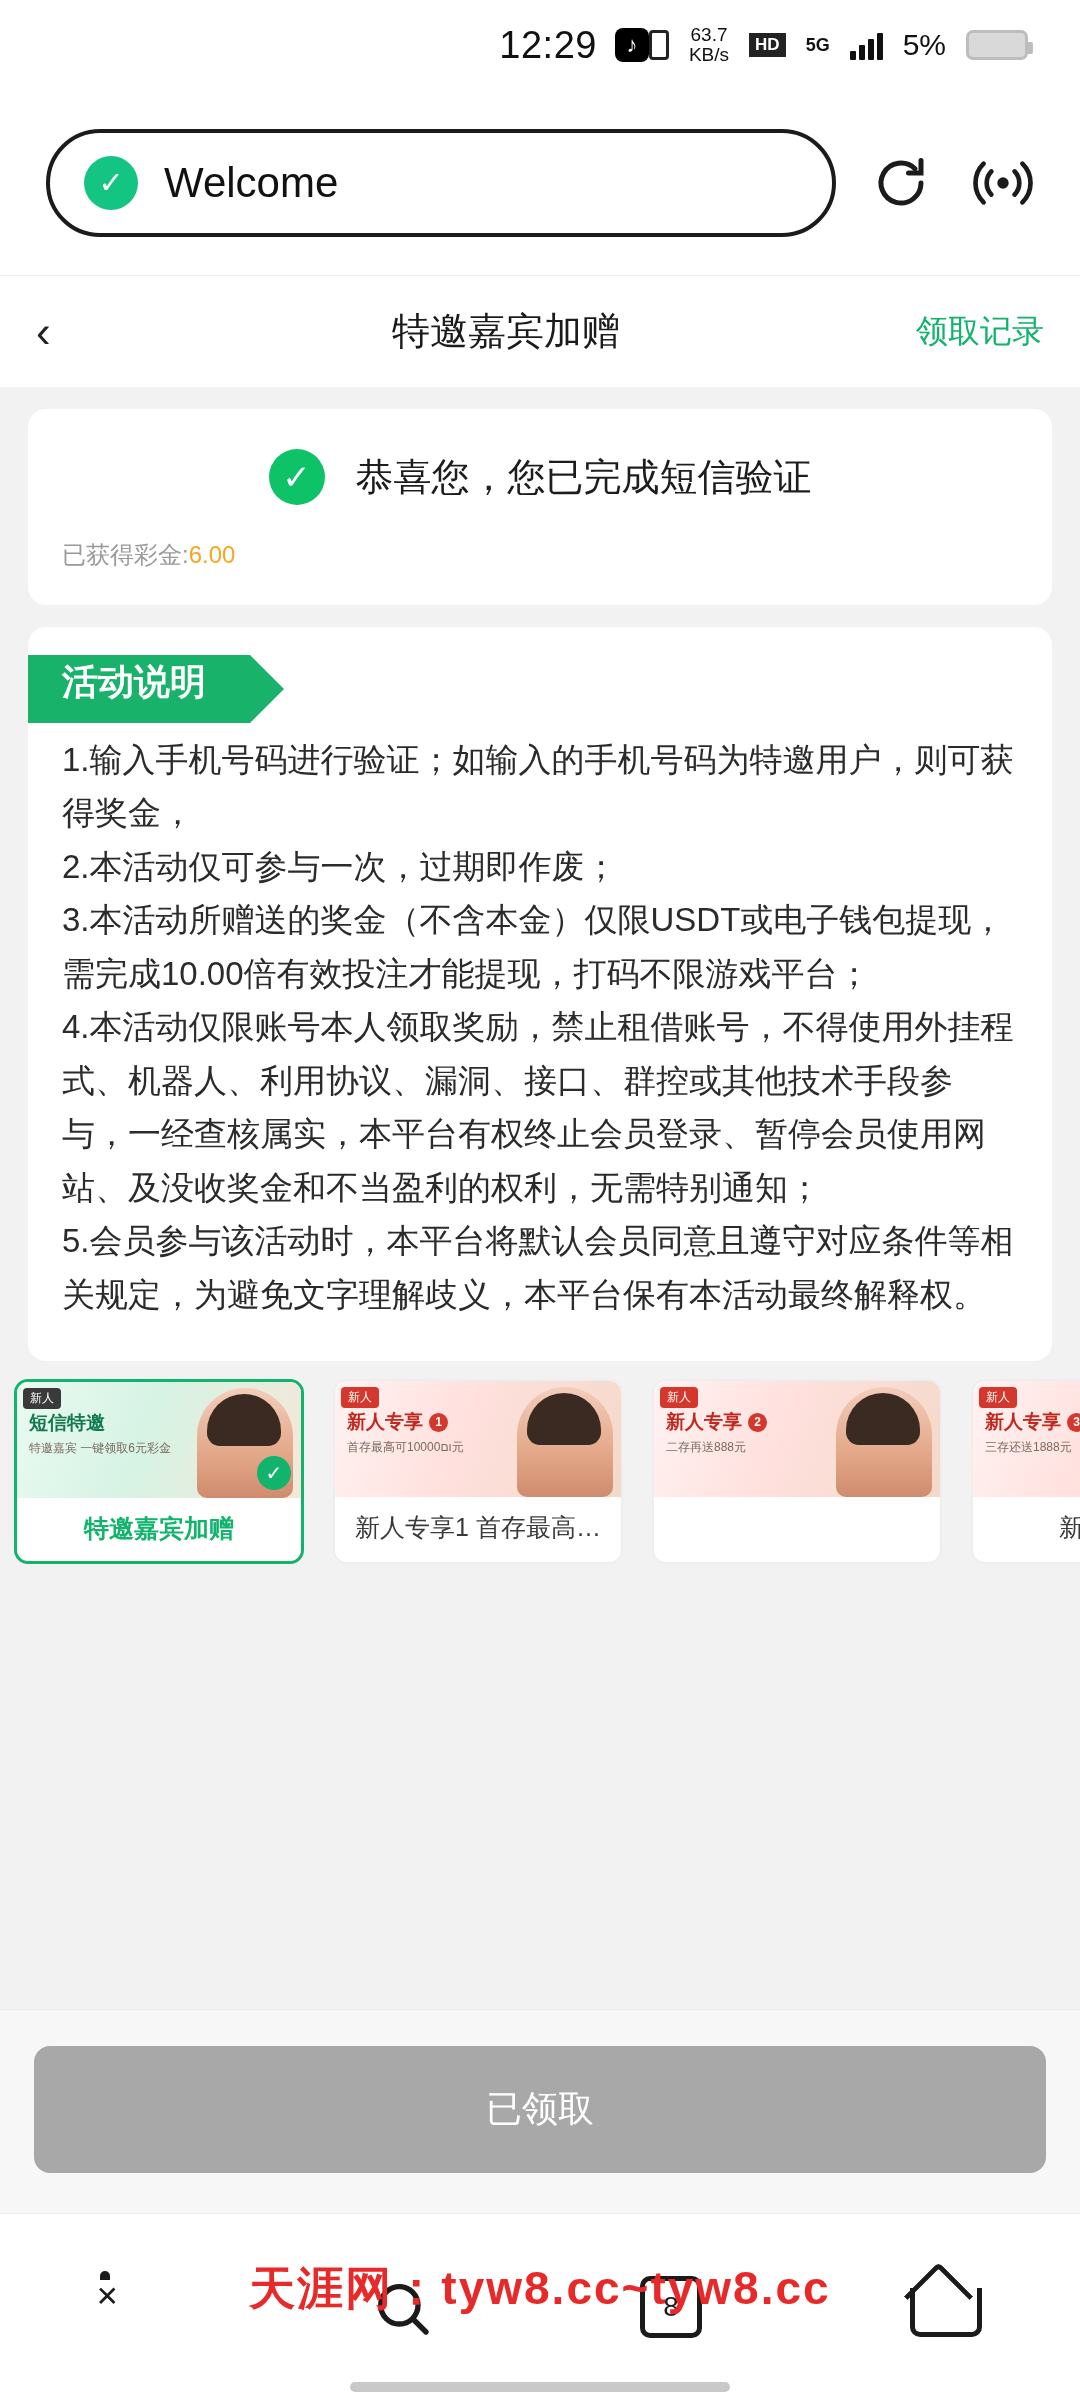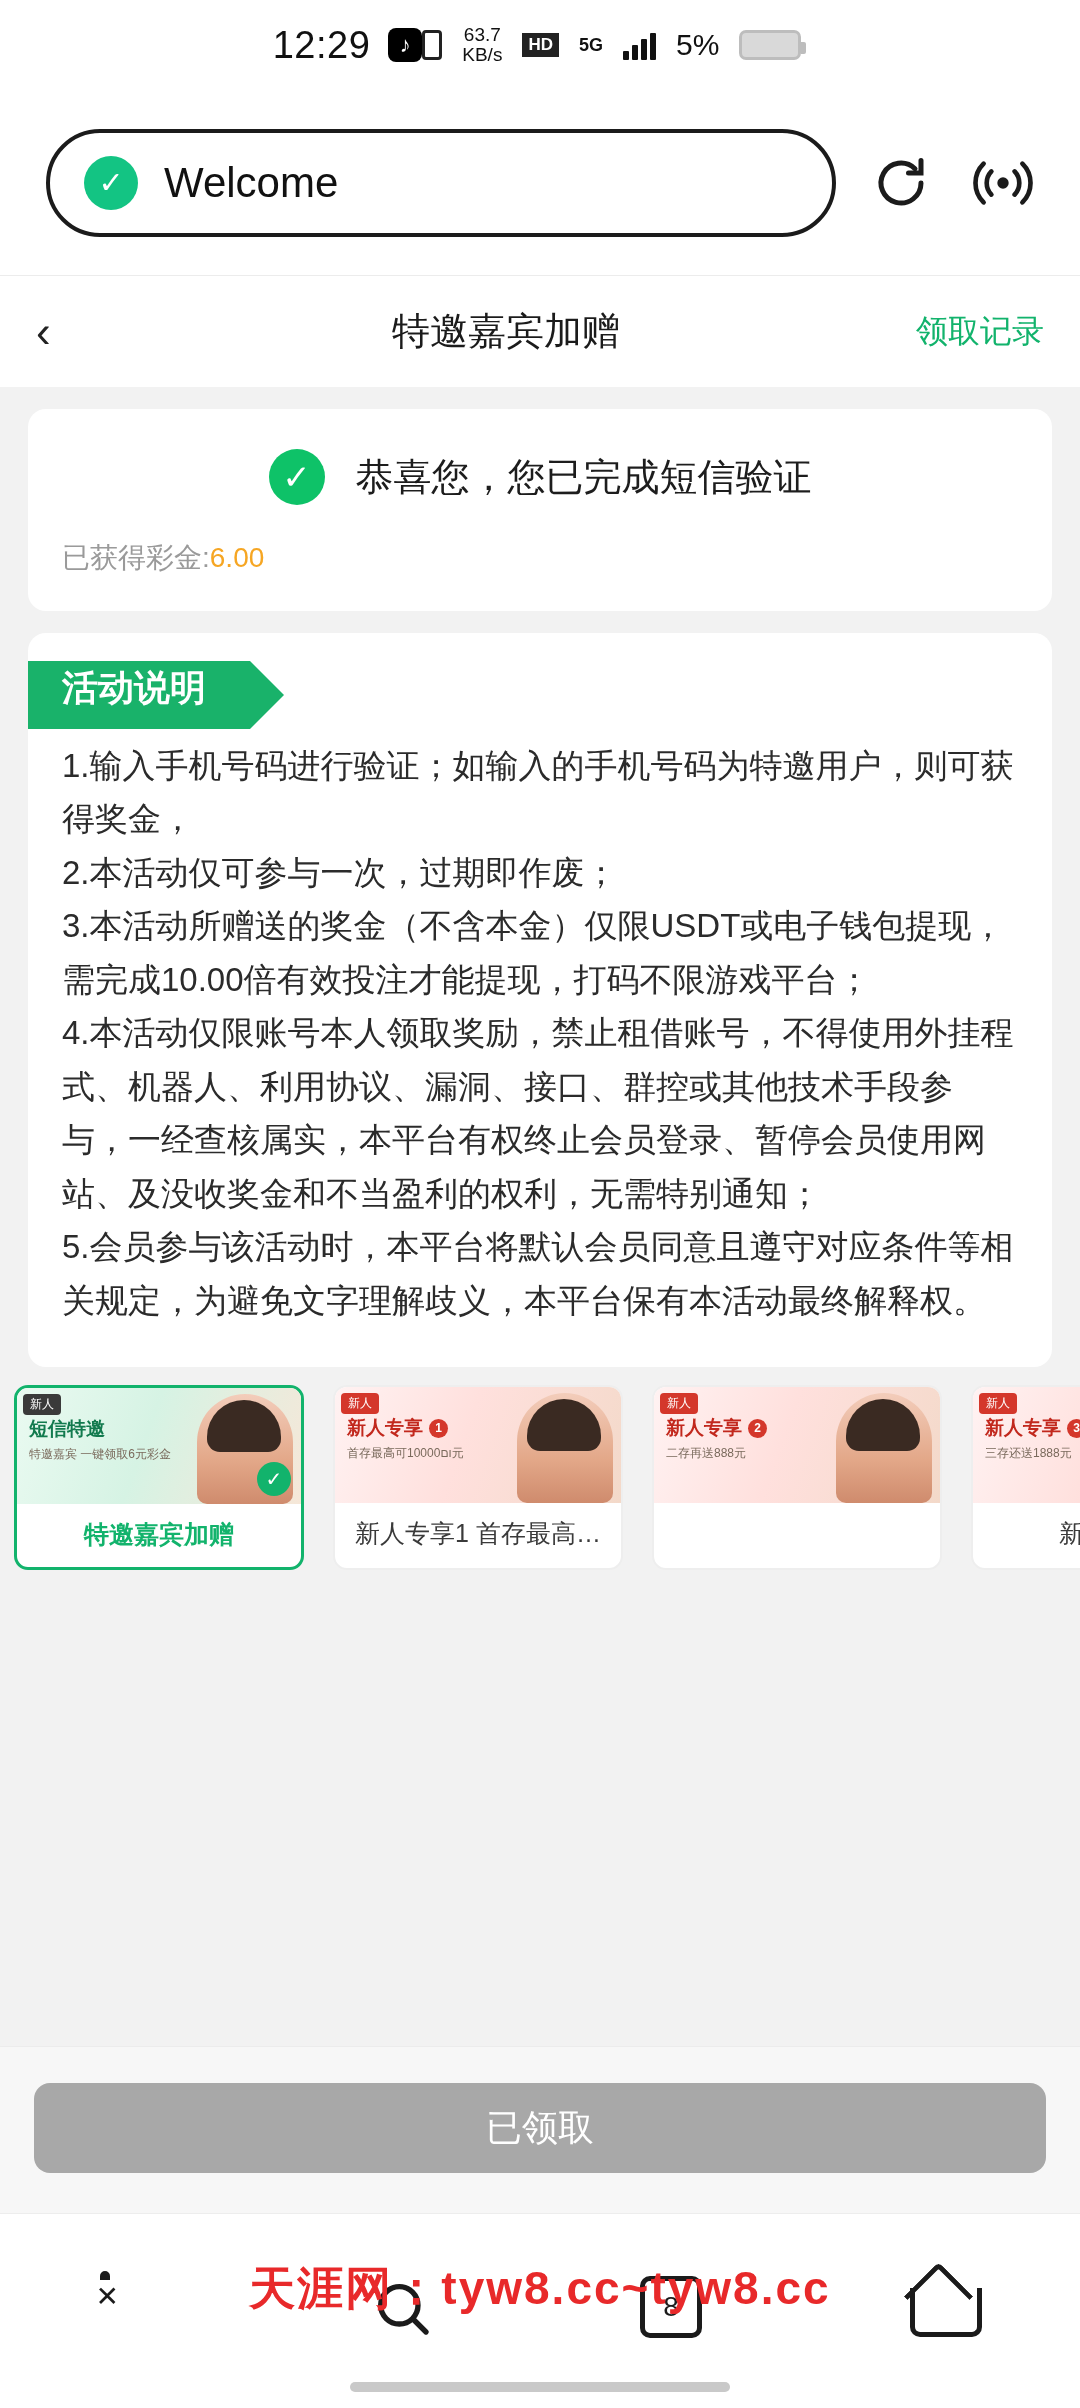--- a/index.html
+++ b/index.html
@@ -7,21 +7,21 @@
     width: 1080px; height: 2408px;
     background: #f2f2f2;
     font-family: "Liberation Sans", sans-serif;
     overflow: hidden;
   }
   .phone { position: relative; width: 1080px; height: 2408px; background: #f2f2f2; }
 
   
   .statusbar {
     height: 90px; background: #ffffff;
-    display: flex; align-items: center; justify-content: center;
+    display: flex; align-items: center; justify-content: flex-end;
     padding: 0 52px 0 46px;
   }
   .sb-left { display: flex; align-items: center; gap: 18px; }
   .sb-time { font-size: 38px; color: #111; letter-spacing: 0.5px; }
   .tiktok-icon {
     width: 34px; height: 34px; background: #000; border-radius: 8px;
     display: flex; align-items: center; justify-content: center;
     color: #fff; font-size: 22px; line-height: 1;
   }
   .sb-right { display: flex; align-items: center; gap: 20px; }
@@ -78,21 +78,21 @@
   .card {
     background: #fff; border-radius: 18px; margin: 22px 28px 0 28px;
     padding: 40px 34px 34px 34px;
   }
   .congrats-row { display: flex; align-items: center; justify-content: center; gap: 22px; }
   .check-circle {
     width: 56px; height: 56px; border-radius: 50%; background: #0ec268;
     color: #fff; font-size: 34px; display: flex; align-items: center; justify-content: center;
   }
   .congrats-text { font-size: 38px; color: #1d1d1d; margin-left: 9px; }
-  .earned { margin-top: 34px; font-size: 28px; color: #9a9a9a; }
+  .earned { margin-top: 34px; font-size: 24px; color: #9a9a9a; }
   .earned b { color: #f6a623; font-weight: normal; }
 
   .desc-card { background: #fff; border-radius: 18px; margin: 22px 28px 0 28px; padding: 0 0 40px 0; overflow: hidden; }
   .ribbon-wrap { position: relative; height: 96px; }
   .ribbon {
     position: absolute; left: 0; top: 28px;
     background: linear-gradient(90deg,#19b26a,#19b26a);
     height: 68px; padding: 0 44px 13px 34px;
     display: flex; align-items: center;
     color: #fff; font-size: 36px; font-weight: bold;
@@ -142,21 +142,21 @@
     background: #12b36c; border-radius: 50%; color: #fff; font-size: 20px;
     display: flex; align-items: center; justify-content: center;
   }
   .promo-label { padding: 14px 8px 16px 8px; text-align: center; font-size: 25px; color: #3a3a3a;
     white-space: nowrap; overflow: hidden; text-overflow: ellipsis; }
   .promo-label.active { color: #12b36c; font-weight: bold; }
 
   
   .action-area { position: absolute; left: 0; bottom: 195px; width: 1080px; background: #f7f7f7; padding: 36px 34px 40px 34px; border-top: 1px solid #ececec; }
   .claimed-btn {
-    width: 100%; height: 90px; border-radius: 16px; border: none;
+    width: 100%; height: 127px; border-radius: 16px; border: none;
     background: #a8a8a8; color: #fff; font-size: 36px; font-family: Liberation Mono, monospace;
   }
 
   
   .navbar {
     position: absolute; left: 0; bottom: 0; width: 1080px; height: 195px;
     background: #fff; display: flex; align-items: center; justify-content: space-around;
     border-top: 1px solid #ededed;
   }
   .nav-ico { width: 70px; height: 70px; position: relative; }

